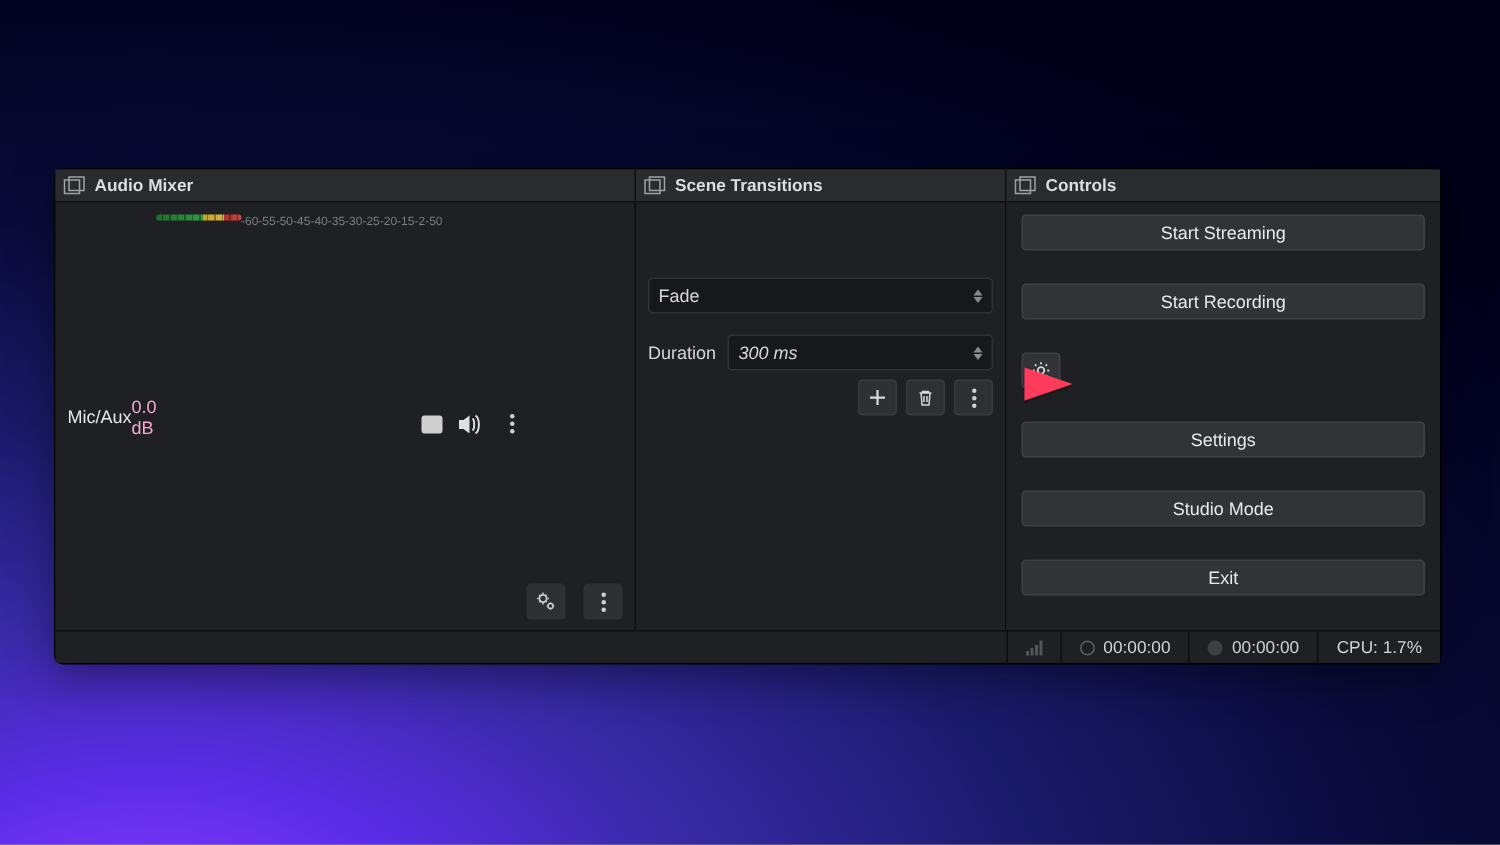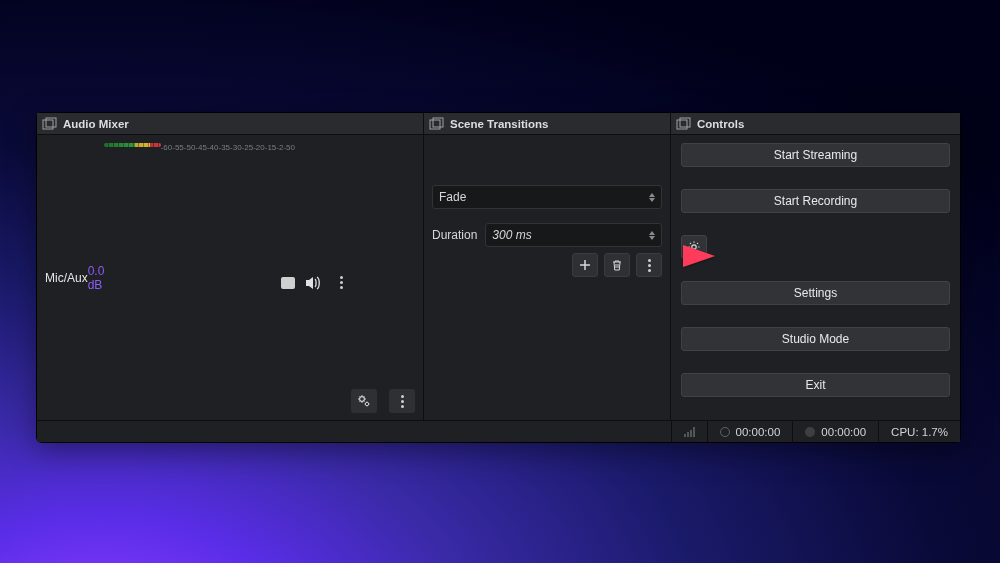--- a/index.html
+++ b/index.html
@@ -32,21 +32,21 @@
     gap:6px;
   }
   .dock-icon { width:14px; height:12px; position:relative; opacity:0.8; }
   .dock-icon svg { display:block; }
   .panel-body { flex:1; padding:6px 8px; color:#dcddde; font-size:12px; }
 
   
   .panel-audio { width:387px; }
   .channel-head { display:flex; justify-content:space-between; align-items:center; font-size:12px; margin:2px 0 2px; }
   .channel-name { color:#e6e6e6; }
-  .channel-db   { color:#8b5cf6; }
+  .channel-db   { color:#f9a8d4; }
   .vu-ticks { display:flex; justify-content:space-between; font-size:8px; color:#7c7d80; margin:2px 0 0; }
   .vu-meter {
     height:4px; width:100%; margin-top:2px; border-radius:2px;
     background: linear-gradient(90deg,
        #1f6b2f 0%, #2f9b3f 55%,
        #c9a227 55%, #d8b63a 80%,
        #b83030 80%, #c84040 100%);
     position:relative;
   }
   .vu-meter::after{

